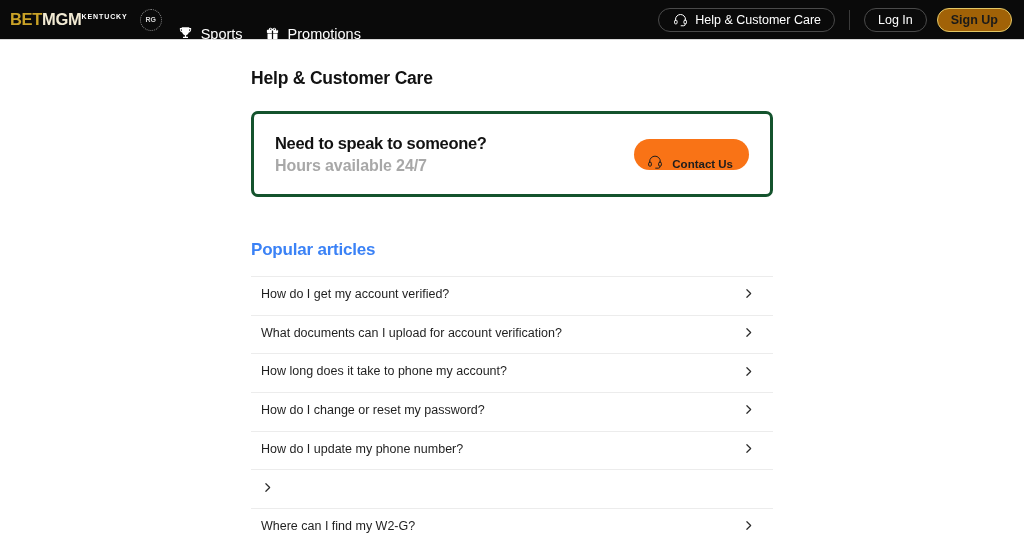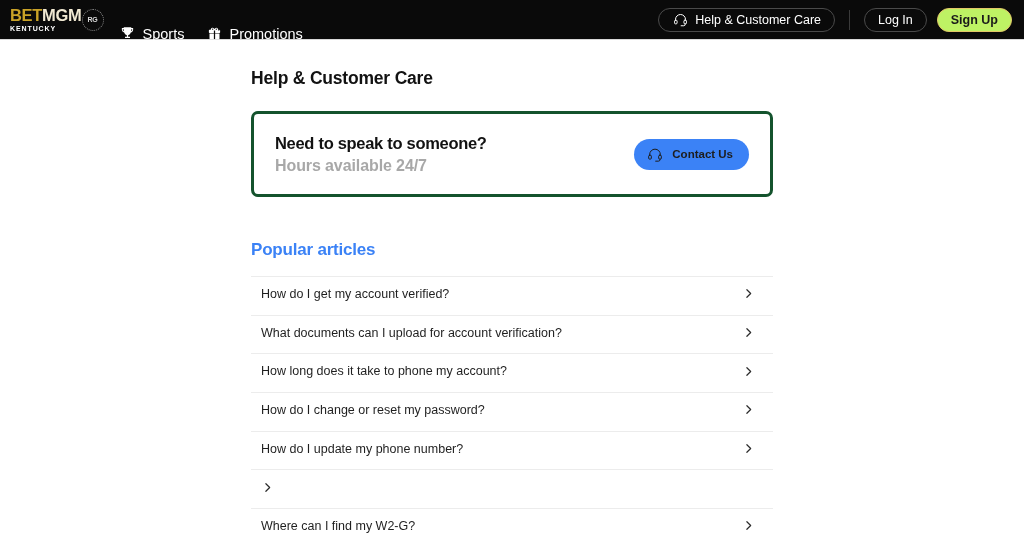--- a/index.html
+++ b/index.html
@@ -16,21 +16,21 @@
   .header {
     height: 40px;
     background: #0a0a0a;
     display: flex;
     align-items: center;
     padding: 0 12px 0 10px;
     border-bottom: 1px solid #d9d9d9;
     position: relative;
   }
   .hdr-left { display: flex; align-items: center; gap: 0; flex: 1; }
-  .logo { display: flex; flex-direction: column; justify-content: flex-start; line-height: 1; cursor: pointer; }
+  .logo { display: flex; flex-direction: row; justify-content: flex-start; line-height: 1; margin-right: 12px; cursor: pointer; }
   .logo-main { font-size: 16.5px; font-weight: 700; letter-spacing: -0.3px; }
   .logo-bet { color: #c9a227; }
   .logo-mgm { color: #f2ead3; }
   .logo-sub { font-size: 7px; font-weight: 700; color: #ffffff; letter-spacing: 0.9px; margin-top: 2px; }
 
   .rg-badge {
     width: 22px; height: 22px; border-radius: 50%;
     border: 1px dotted #8a8a8a;
     display: flex; align-items: center; justify-content: center;
     margin-right: 16px; cursor: pointer;
@@ -45,21 +45,21 @@
   .nav-icon { display: flex; align-items: center; justify-content: center; width: 16px; height: 16px; }
 
   .hdr-right { display: flex; align-items: center; gap: 10px; }
   .pill {
     display: flex; align-items: center; gap: 7px;
     height: 24px; padding: 0 13px;
     border-radius: 14px; font-size: 12.5px; font-weight: 500;
     cursor: pointer; white-space: nowrap;
   }
   .pill-outline { border: 1px solid #4a4a4a; color: #ffffff; background: transparent; }
-  .pill-gold { background: #bef264; color: #1a1a1a; border: 1px solid #e2c766; font-weight: 600; }
+  .pill-gold { background: #a16207; color: #1a1a1a; border: 1px solid #e2c766; font-weight: 600; }
   .hdr-divider { width: 1px; height: 20px; background: #3a3a3a; margin: 0 4px; }
 
   
   .main { padding: 0; }
   .container { width: 522px; margin: 0 auto; margin-left: 251px; }
 
   .page-title {
     font-size: 17.5px; font-weight: 700; color: #121212;
     margin-top: 28px; margin-bottom: 0; letter-spacing: -0.2px;
   }
@@ -70,22 +70,22 @@
     border-radius: 7px;
     background: #ffffff;
     height: 86px;
     display: flex; align-items: center; justify-content: space-between;
     padding: 0 21px;
   }
   .cc-text { display: flex; flex-direction: column; gap: 4px; }
   .cc-title { font-size: 16.5px; font-weight: 700; color: #121212; letter-spacing: -0.3px; }
   .cc-sub { font-size: 16px; font-weight: 700; color: #a8a8a8; letter-spacing: -0.1px; }
   .cc-btn {
-    display: flex; align-items: center; gap: 9px;
-    background: #3b82f6; border-radius: 18px;
+    display: flex; align-items: flex-end; gap: 9px;
+    background: #f97316; border-radius: 18px;
     height: 31px; padding: 0 16px 0 13px;
     cursor: pointer;
   }
   .cc-btn-label { font-size: 11.5px; font-weight: 600; color: #1d1d1d; }
 
   .section-title {
     font-size: 17px; font-weight: 700; color: #3b82f6;
     margin-top: 43px; margin-bottom: 16px; letter-spacing: -0.2px;
   }
 

